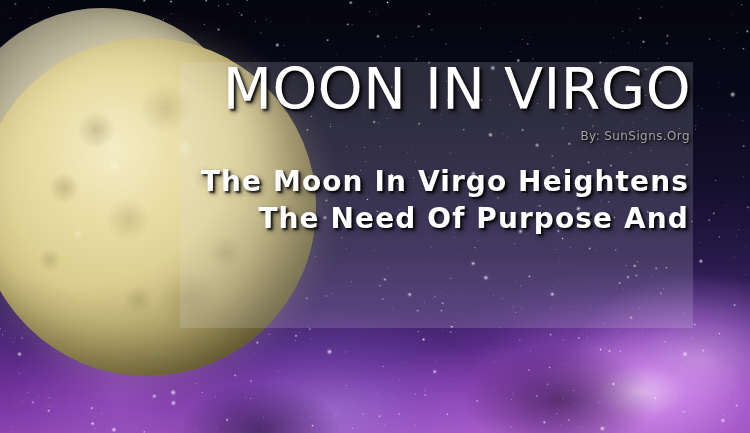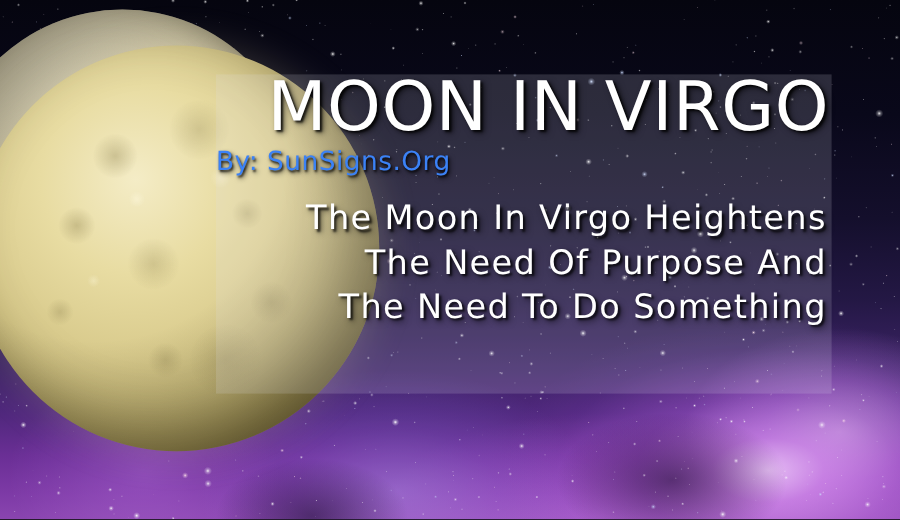--- a/index.html
+++ b/index.html
@@ -202,24 +202,25 @@
       2px 2px 2px rgba(0,0,0,0.80),
       3px 3px 5px rgba(0,0,0,0.55);
     white-space: nowrap;
   }
 
   #byline {
     position: absolute;
     left: 180px;
     top: 125px;
     width: 513px;
+    text-align: right;
     padding-right: 3px;
     box-sizing: border-box;
-    color: #3b82f6;
-    font-size: 22px;
+    color: #a3a3a3;
+    font-size: 12px;
     line-height: 22px;
     letter-spacing: 0.4px;
     text-shadow:
       1px 1px 2px rgba(0,0,0,0.8),
       2px 2px 4px rgba(0,0,0,0.55);
   }
 
   #body-text {
     position: absolute;
     left: 180px;
@@ -232,20 +233,21 @@
     font-size: 28px;
     line-height: 37px;
     letter-spacing: 1.1px;
     text-shadow:
       2px 2px 2px rgba(0,0,0,0.78),
       3px 3px 5px rgba(0,0,0,0.5);
   }
   #body-text .bline {
     display: block;
     white-space: nowrap;
+    font-weight: bold;
   }
 </style>
 </head>
 <body>
 
 <div id="stage">
 
   <div id="sky-base" class="layer"></div>
   <div id="nebula-purple" class="layer"></div>
   <div id="nebula-dark" class="layer"></div>
@@ -263,16 +265,15 @@
 
   <div id="text-panel"></div>
 
   <div id="title">MOON IN VIRGO</div>
 
   <div id="byline">By: SunSigns.Org</div>
 
   <div id="body-text">
     <span class="bline">The Moon In Virgo Heightens</span>
     <span class="bline">The Need Of Purpose And</span>
-    <span class="bline">The Need To Do Something</span>
   </div>
 
 </div>
 
 </body></html>

